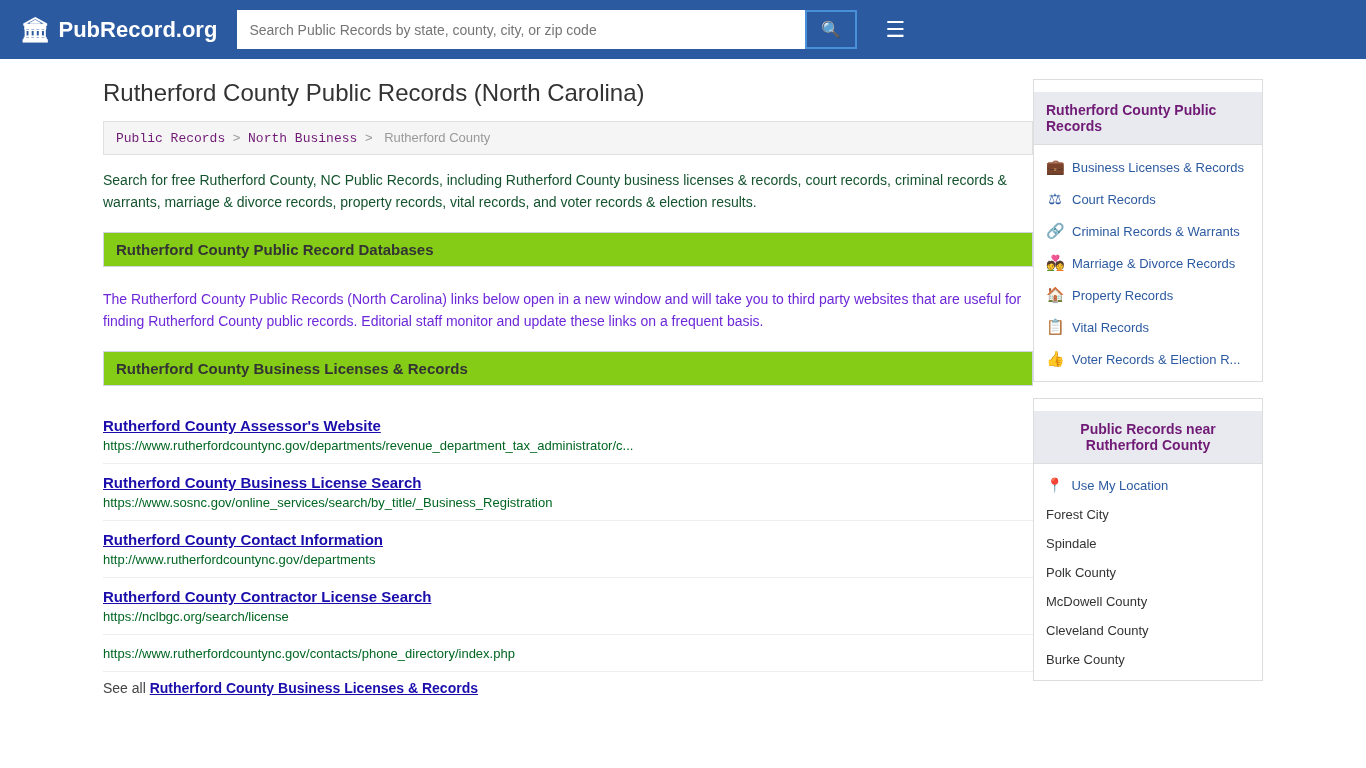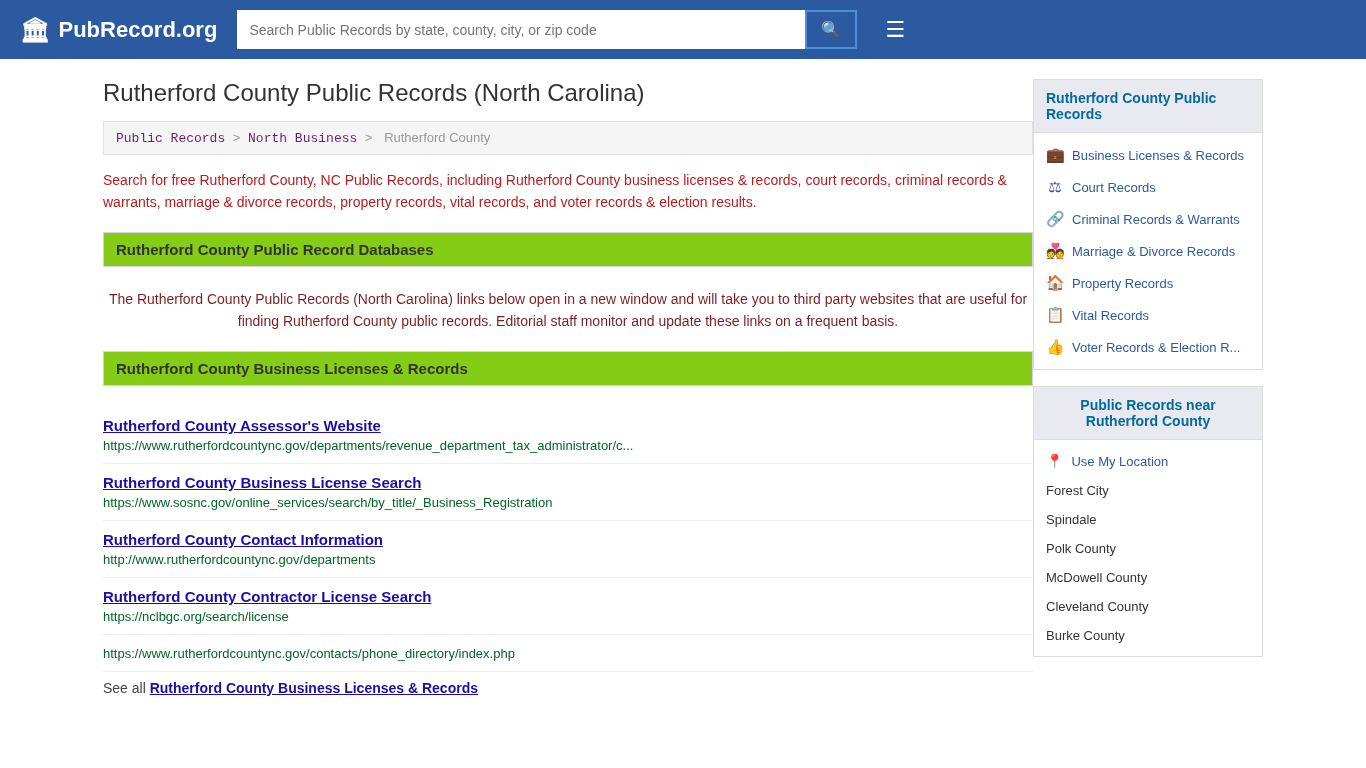--- a/index.html
+++ b/index.html
@@ -86,40 +86,39 @@
     .breadcrumb a {
       color: #701a75;
       text-decoration: none;
       font-family: Liberation Mono, monospace;
     }
     .breadcrumb span { color: #999; margin: 0 4px; }
 
     .description {
       font-size: 14px;
       line-height: 1.6;
-      color: #b91c1c;
+      color: #14532d;
       margin-bottom: 18px;
     }
 
     .section-header {
       background: #84cc16;
       border: 1px solid #d0d4e0;
       padding: 8px 12px;
       font-size: 15px;
       font-weight: bold;
       color: #333;
       margin-bottom: 21px;
     }
 
     .section-text {
       font-size: 14px;
       line-height: 1.6;
-      color: #7f1d1d;
+      color: #6d28d9;
       margin-bottom: 18px;
-      text-align: center;
     }
 
     .section-group {
       margin-bottom: 18px;
     }
 
     .record-item {
       border-bottom: 1px solid #eee;
       padding: 10px 0;
     }
@@ -157,21 +156,22 @@
     .sidebar-box {
       border: 1px solid #ddd;
       margin-bottom: 16px;
     }
     .sidebar-box-header {
       background: #e8eaf0;
       border-bottom: 1px solid #ddd;
       padding: 10px 12px;
       font-size: 14px;
       font-weight: bold;
-      color: #0369a1;
+      color: #701a75;
+      margin-top: 12px;
     }
     .sidebar-box-content {
       padding: 6px 0;
     }
     .sidebar-link {
       display: flex;
       align-items: center;
       gap: 8px;
       padding: 7px 12px;
       font-size: 13px;

